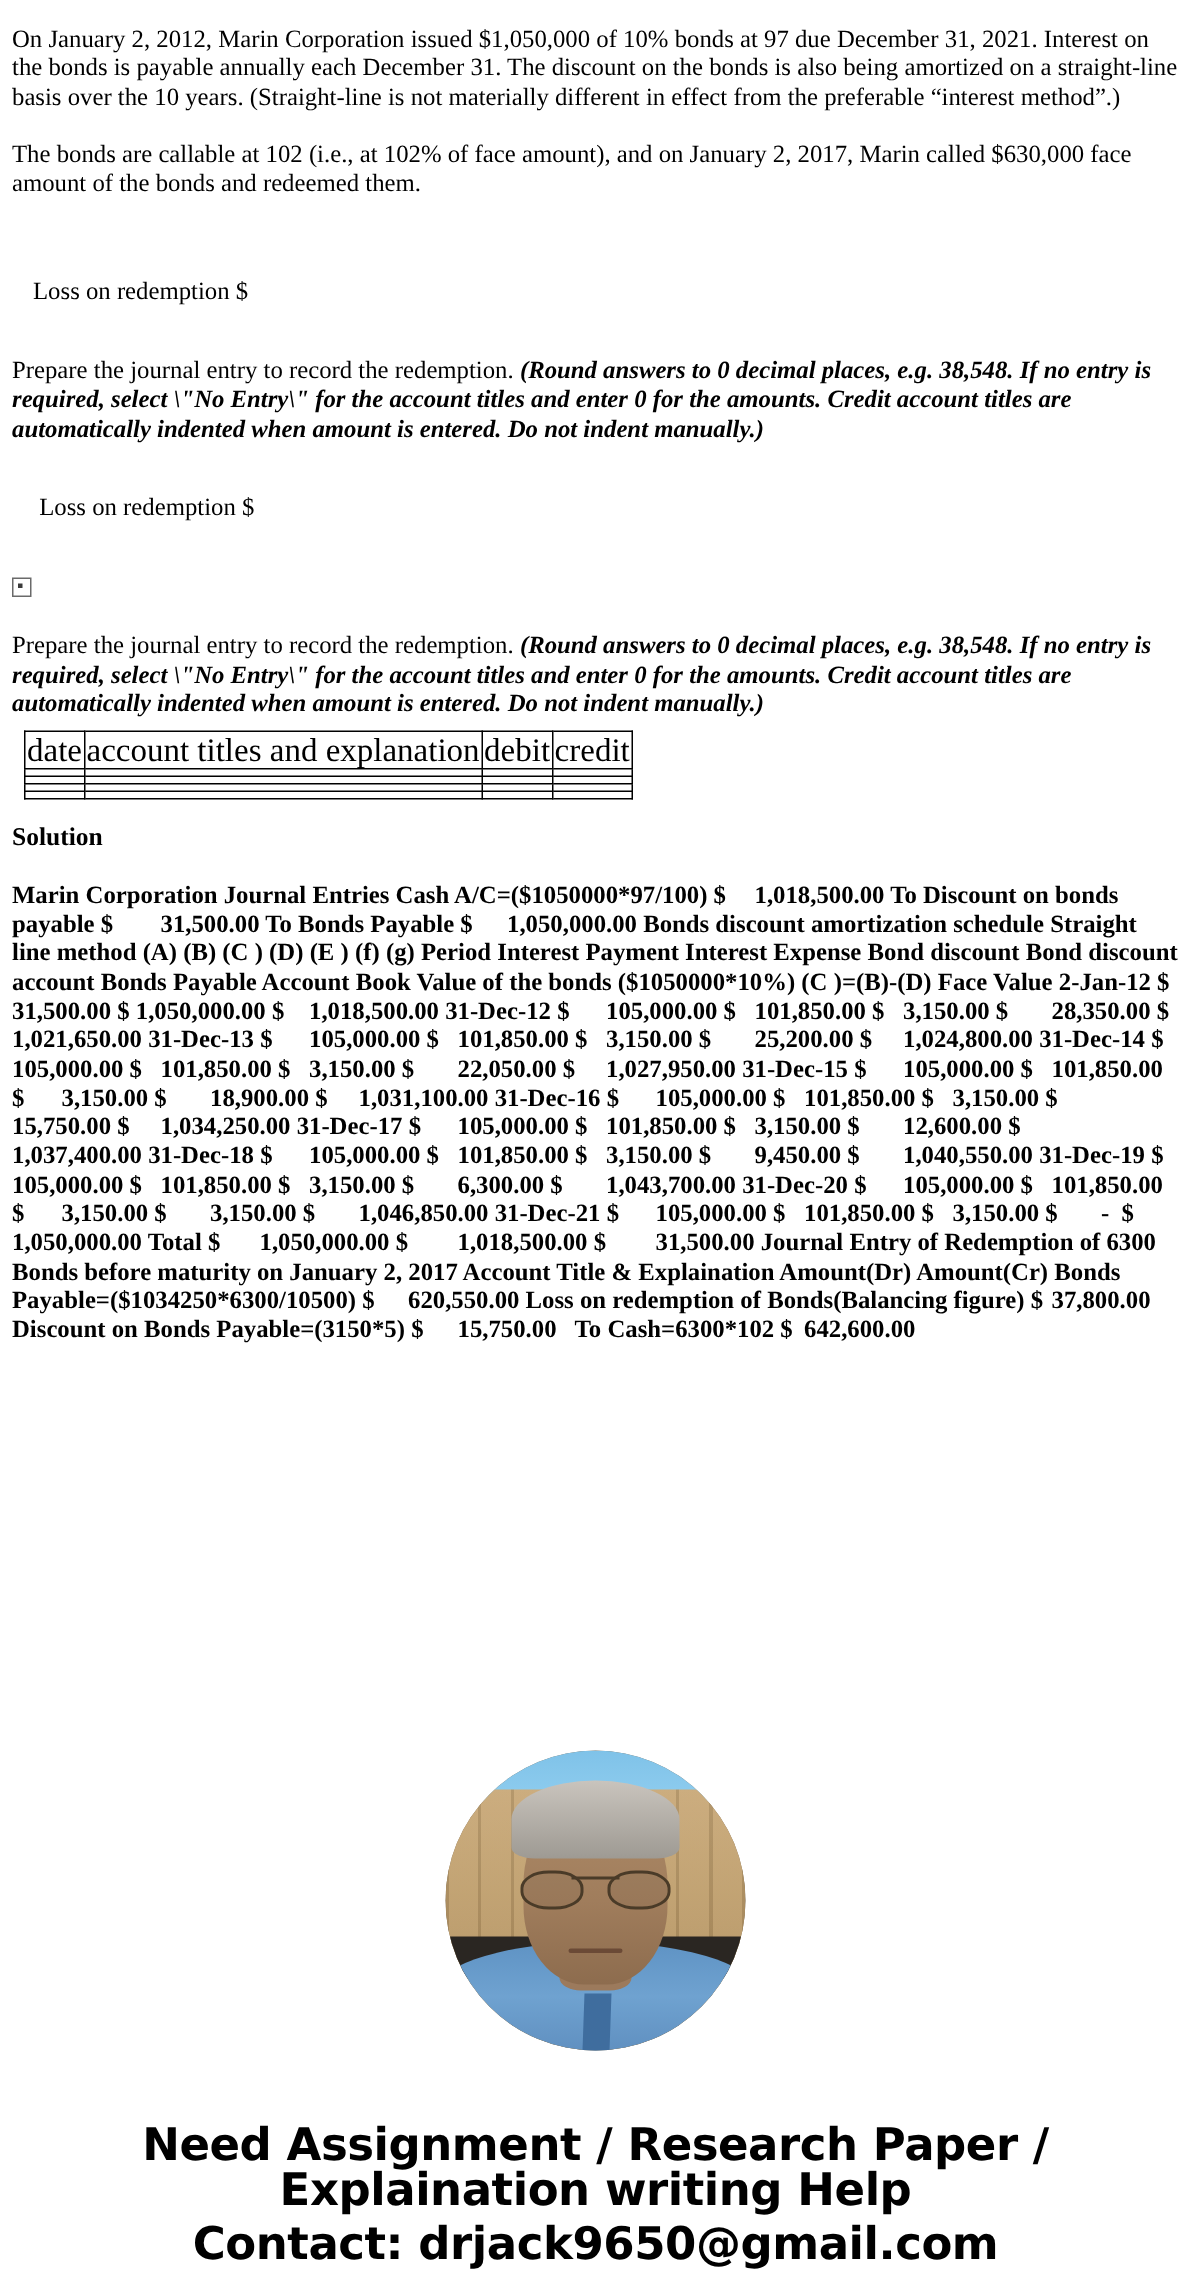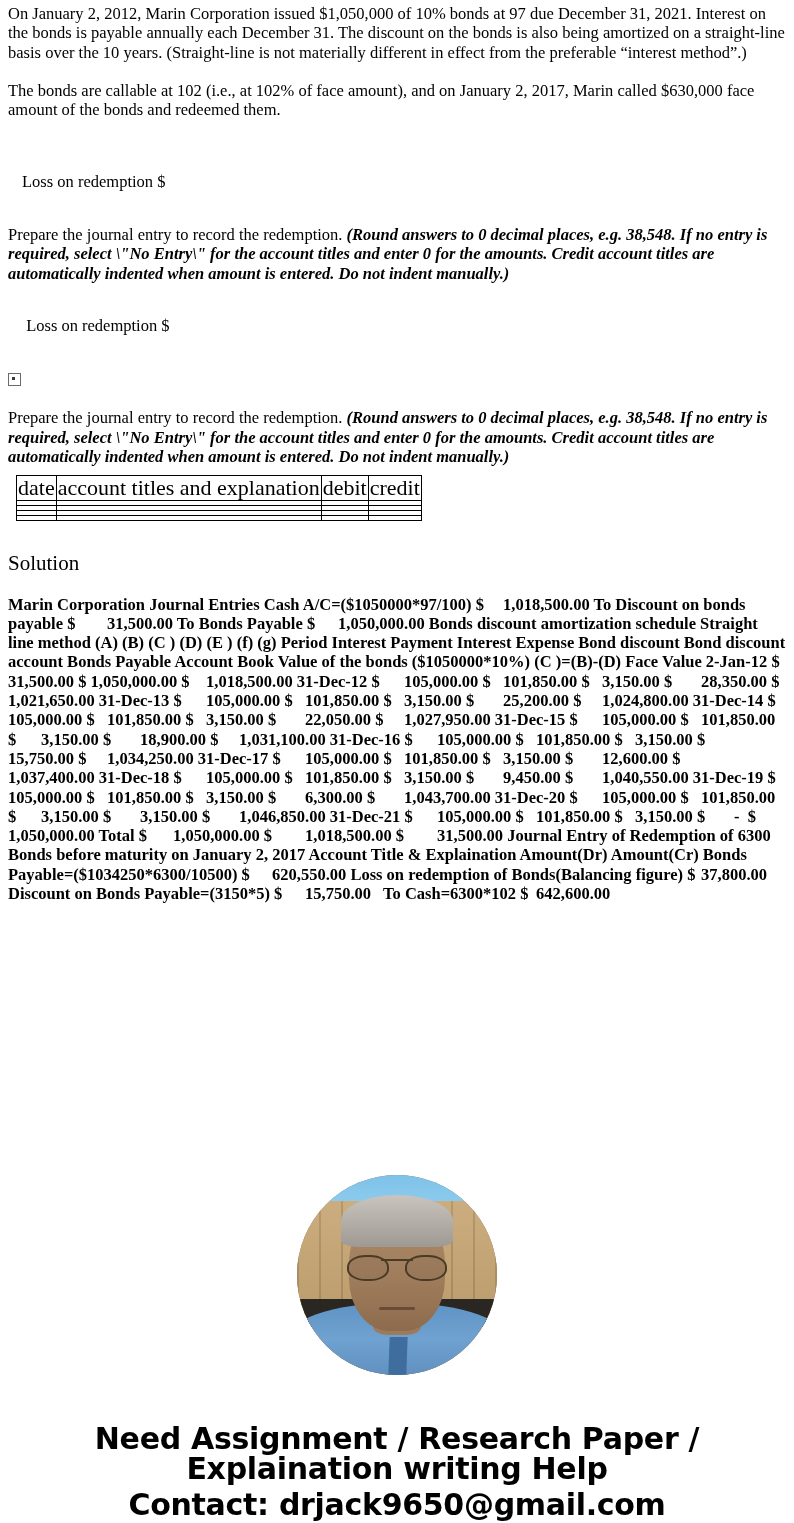--- a/index.html
+++ b/index.html
@@ -13,21 +13,21 @@
     min-height: 1523px;
     font-family: "Liberation Serif", "DejaVu Serif", serif;
     font-size: 16.5px;
     line-height: 1.17;
     color: #000000;
     -webkit-font-smoothing: antialiased;
   }
   .page {
     width: 794px;
     box-sizing: border-box;
-    padding: 4px 8px 0 8px;
+    padding: 16px 8px 0 8px;
     position: relative;
   }
 
   
   p.q {
     margin: 0 0 0 0;
     padding: 0;
     text-align: left;
   }
   .spacer-line {
@@ -88,23 +88,23 @@
   }
   table.journal tbody td {
     height: 4px;
     line-height: 4px;
     font-size: 1px;
   }
 
   
   h3.solution-heading {
     font-family: "Liberation Serif", "DejaVu Serif", serif;
-    font-size: 21px;
-    font-weight: normal;
-    margin: 30px 0 0 0;
+    font-size: 17px;
+    font-weight: bold;
+    margin: 15px 0 0 0;
     padding: 0;
     line-height: 1.2;
   }
 
   
   .solution-body {
     margin: 18px 0 0 0;
     padding: 0;
     white-space: pre-wrap;
     word-wrap: break-word;

